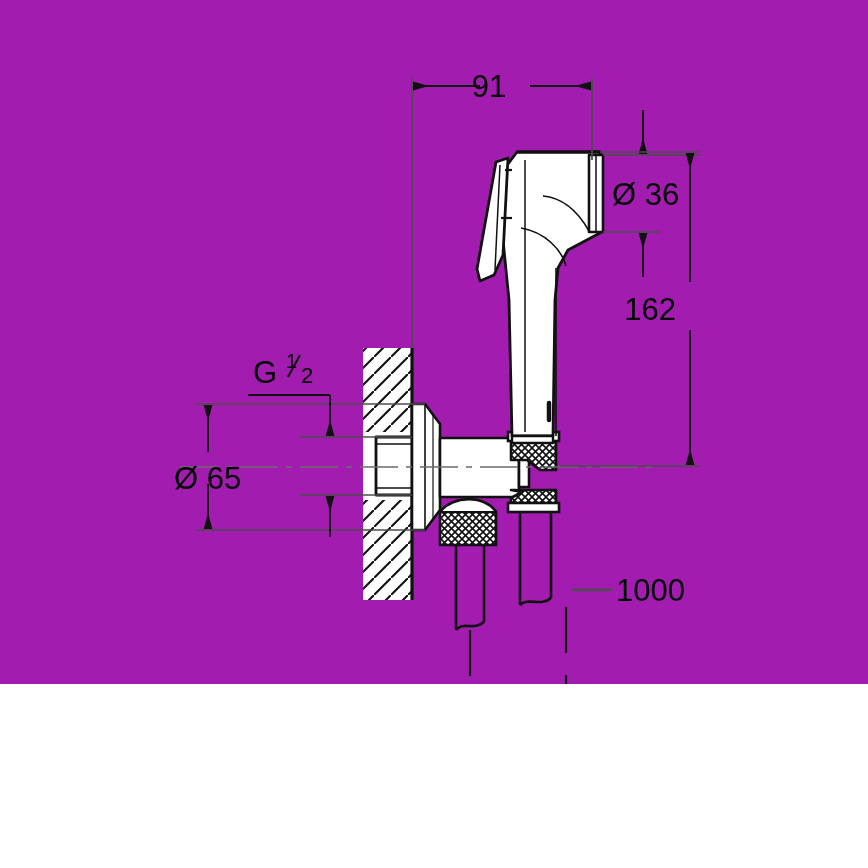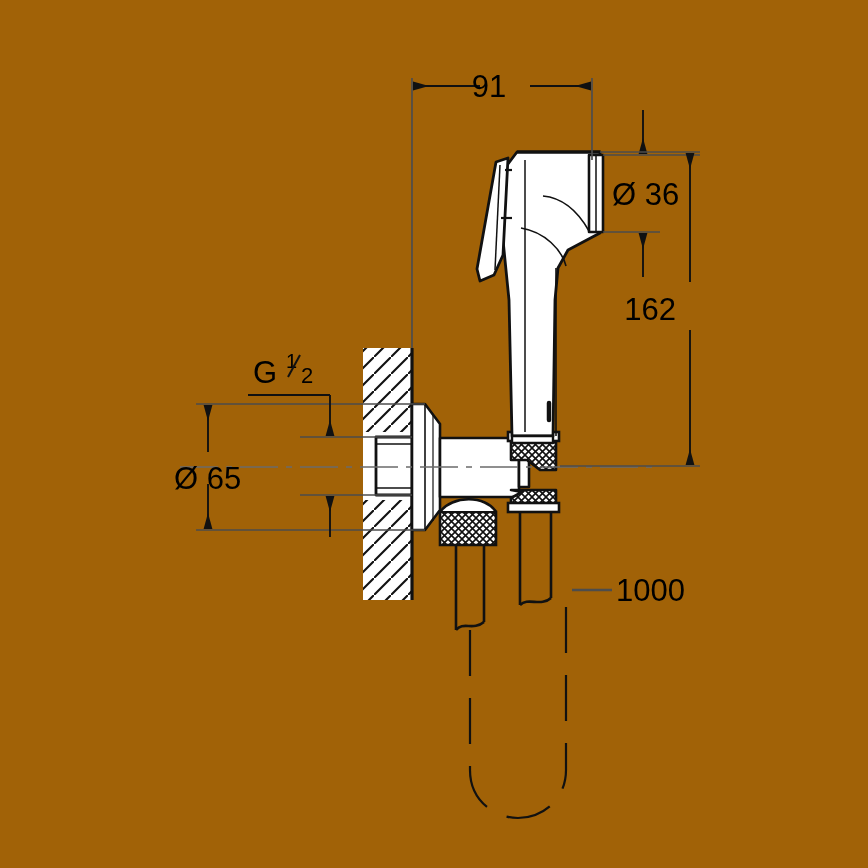--- a/index.html
+++ b/index.html
@@ -1,17 +1,17 @@
 <!DOCTYPE html>
 <html><head>
 <meta charset="utf-8">
 <style>
   html,body{margin:0;padding:0;background:#ffffff;}
   body{font-family:"Liberation Sans",sans-serif;}
-  #sheet{position:relative;width:868px;height:868px;background:#a16207;overflow:hidden;}
+  #sheet{position:relative;width:868px;height:684px;background:#a21caf;overflow:hidden;}
   #sheet svg{position:absolute;left:0;top:0;}
   .dimtext{font-family:"Liberation Sans",sans-serif;font-size:31px;fill:#000;}
   .dimtext-sup{font-family:"Liberation Sans",sans-serif;font-size:20px;fill:#000;}
   .dimtext-sub{font-family:"Liberation Sans",sans-serif;font-size:22px;fill:#000;}
 </style>
 </head>
 <body>
 
 <div id="sheet">
 

